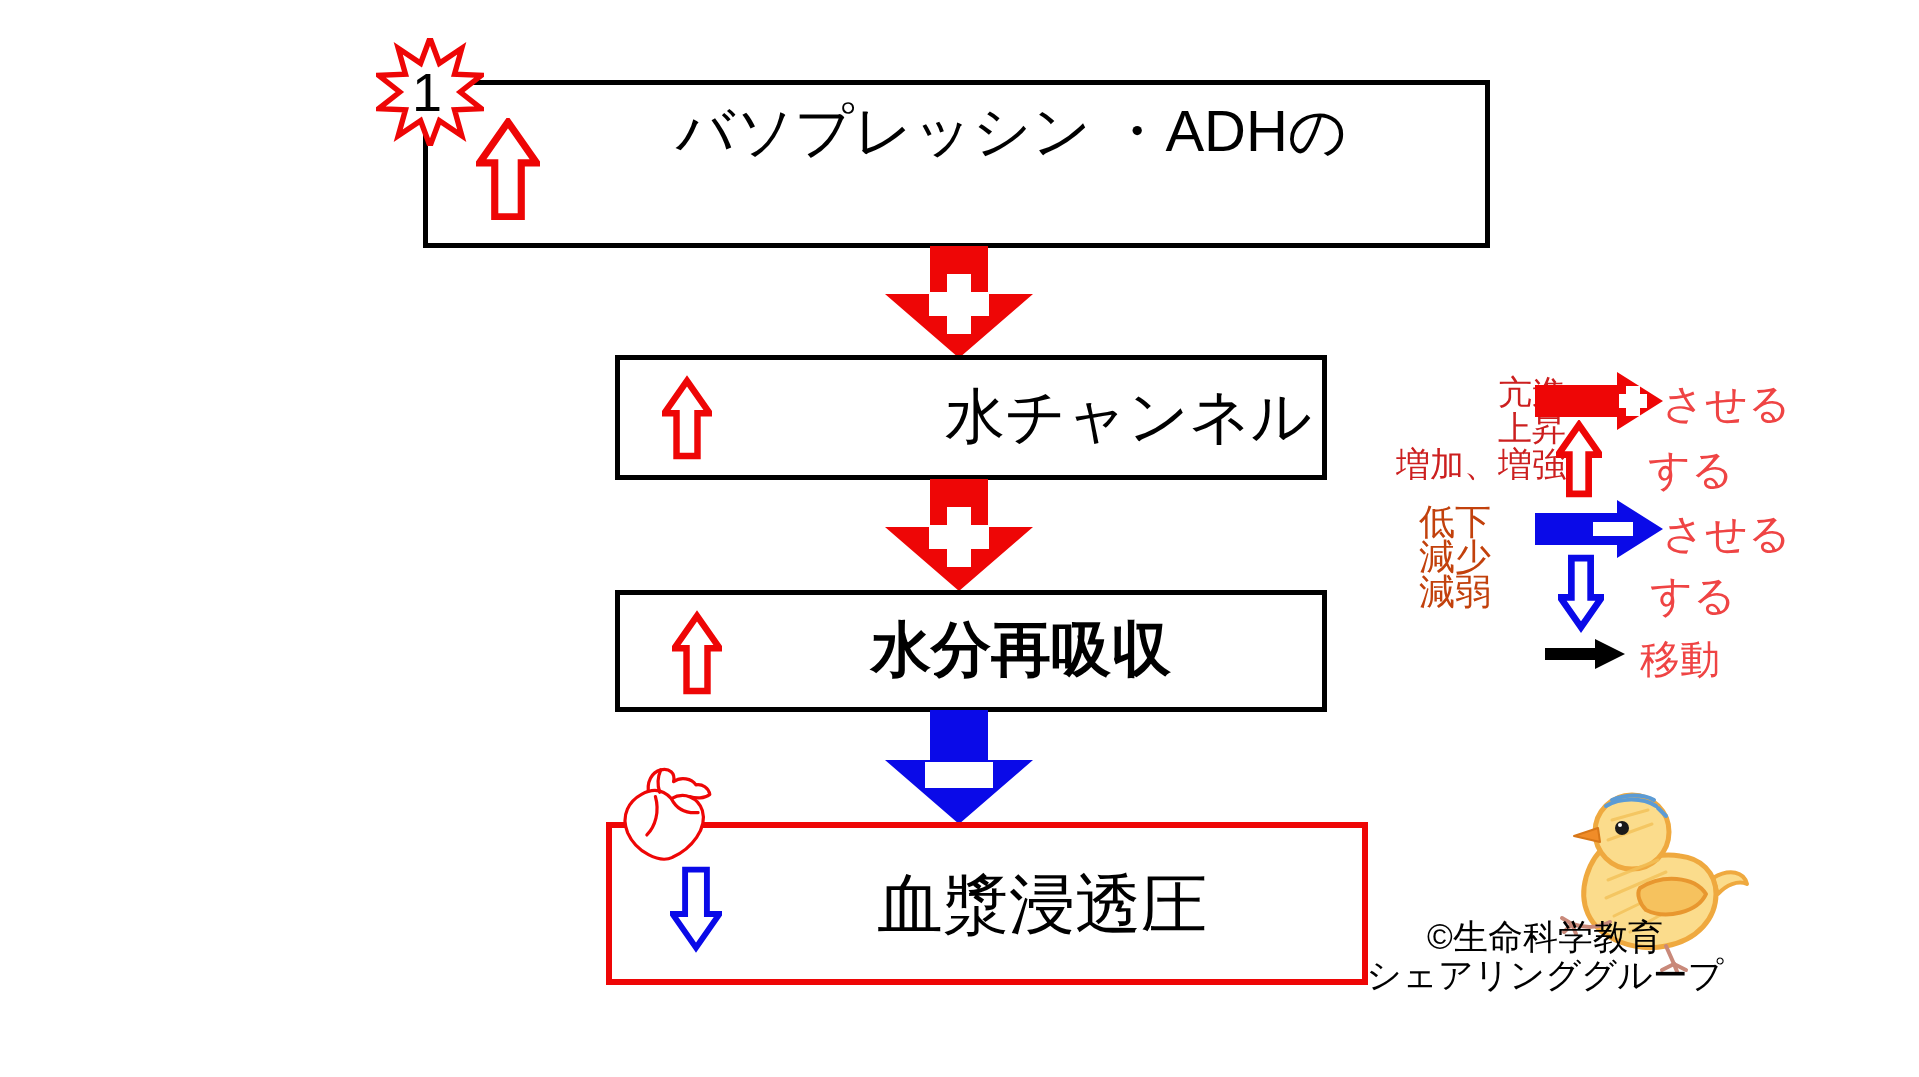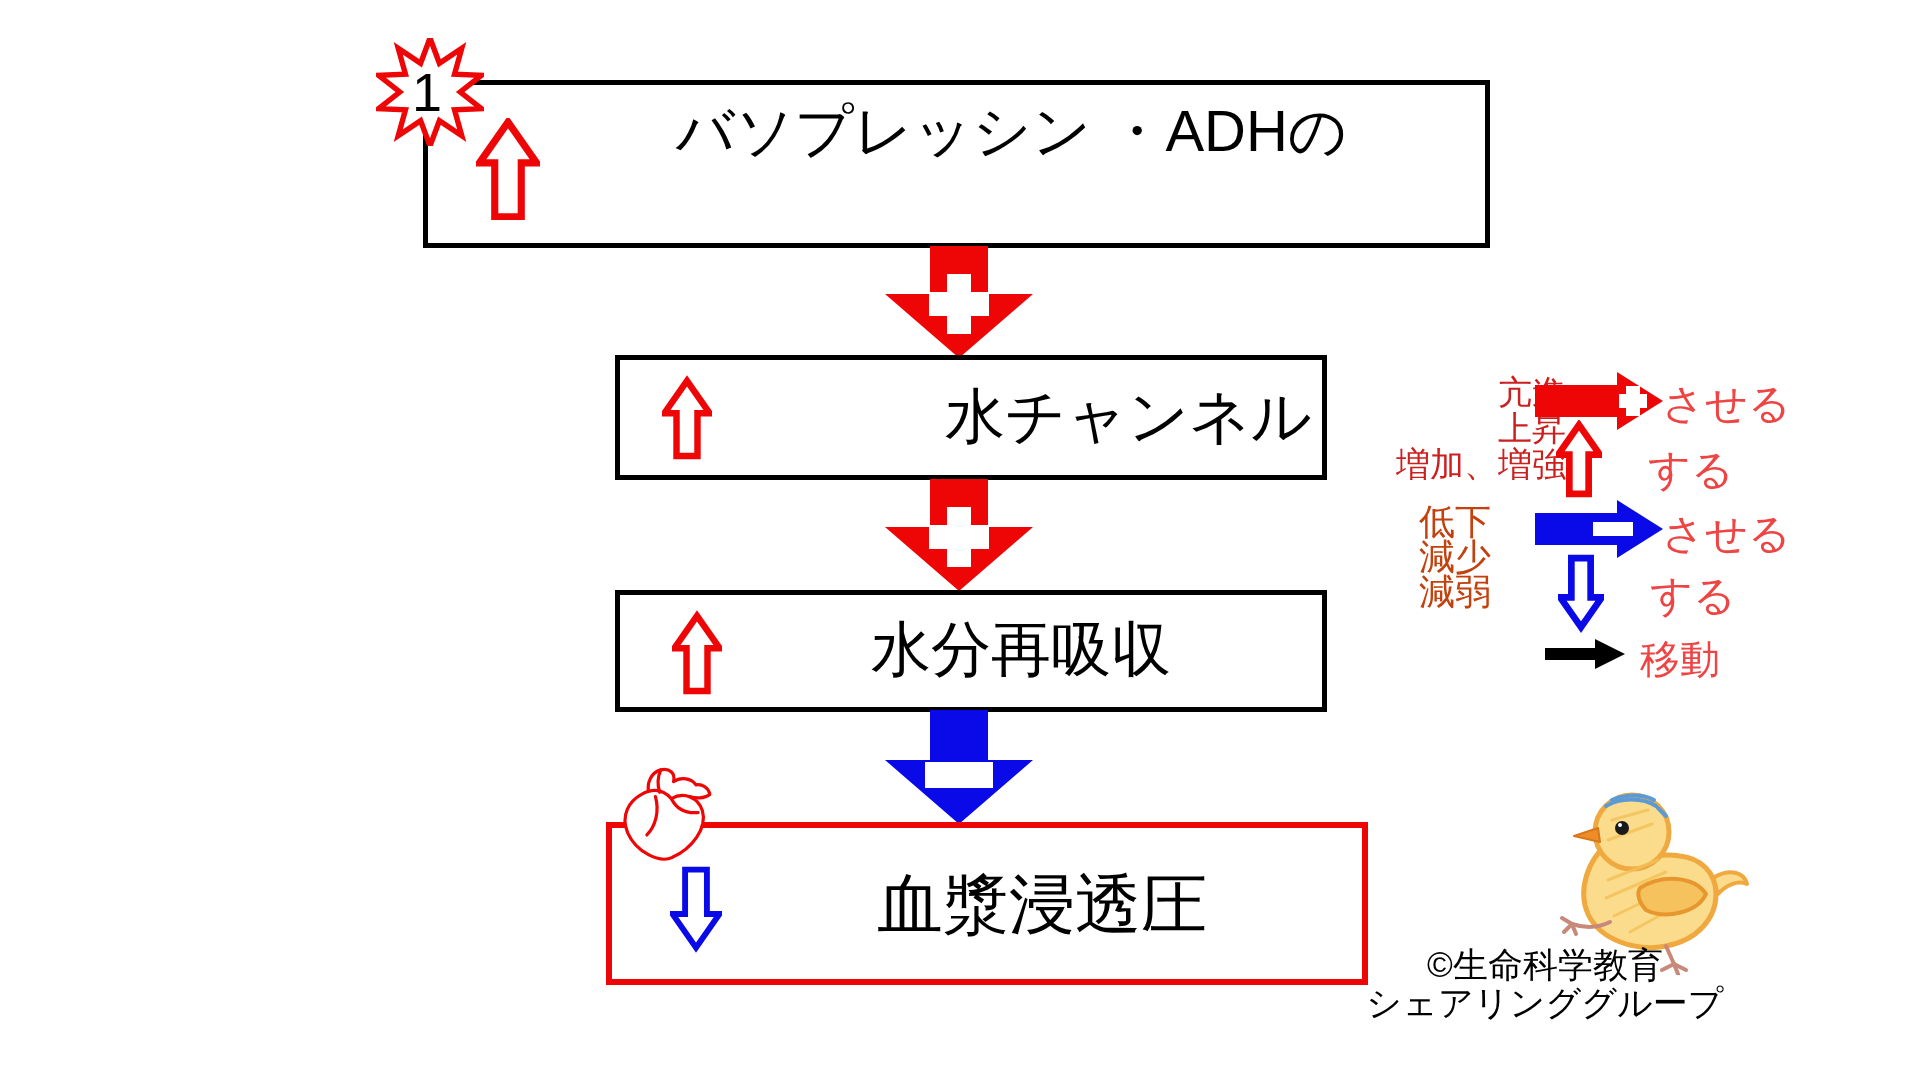--- a/index.html
+++ b/index.html
@@ -15,21 +15,21 @@
   .t-main{font-size:58px;line-height:64px;}
   .t-sub{font-size:41px;line-height:46px;}
   .t-mid{font-size:60px;line-height:66px;}
   .t-big{font-size:66px;line-height:72px;}
 
   
   .leg-red{color:#cc1f1f;font-size:34px;line-height:36px;text-align:right;}
   .leg-blue{color:#c2410c;font-size:36px;line-height:35px;text-align:center;}
   .leg-black{color:#ef4444;font-size:42px;white-space:nowrap;}
 
-  .credit{color:#000;font-size:35px;line-height:38px;text-align:center;white-space:nowrap;margin-top:28px;}
+  .credit{color:#000;font-size:35px;line-height:38px;text-align:center;white-space:nowrap;}
 
   .starnum{position:absolute;left:0;top:0;width:100%;height:100%;
            display:flex;align-items:center;justify-content:center;
            font-size:54px;color:#000;padding-right:6px;box-sizing:border-box;}
   svg{display:block;}
 </style>
 </head>
 <body>
 
 <div id="stage">
@@ -74,21 +74,21 @@
       <rect x="44" y="46" width="60" height="24" fill="#ffffff"></rect>
     </svg>
   </div>
 
   <div class="flowbox" style="left:615px;top:590px;width:712px;height:122px;">
     <div class="abs" style="left:52px;top:8px;">
       <svg width="50" height="100" viewBox="0 0 62 100">
         <polygon points="31,4 59,44 44,44 44,97 18,97 18,44 3,44" fill="#ffffff" stroke="#ee0606" stroke-width="8" stroke-linejoin="miter"></polygon>
       </svg>
     </div>
-    <div class="abs box-title t-mid" style="left:110px;right:10px;top:22px;text-align:center;">水分再吸収</div>
+    <div class="abs box-title t-mid" style="left:110px;right:10px;top:22px;text-align:center;font-weight:bold;">水分再吸収</div>
   </div>
 
   <div class="abs" style="left:885px;top:710px;">
     <svg width="148" height="114" viewBox="0 0 148 114">
       <polygon points="45,0 103,0 103,50 148,50 74,114 0,50 45,50" fill="#0a0ae8"></polygon>
       <rect x="40" y="52" width="68" height="26" fill="#ffffff"></rect>
     </svg>
   </div>
 
   <div class="flowbox redborder" style="left:606px;top:822px;width:762px;height:163px;">

